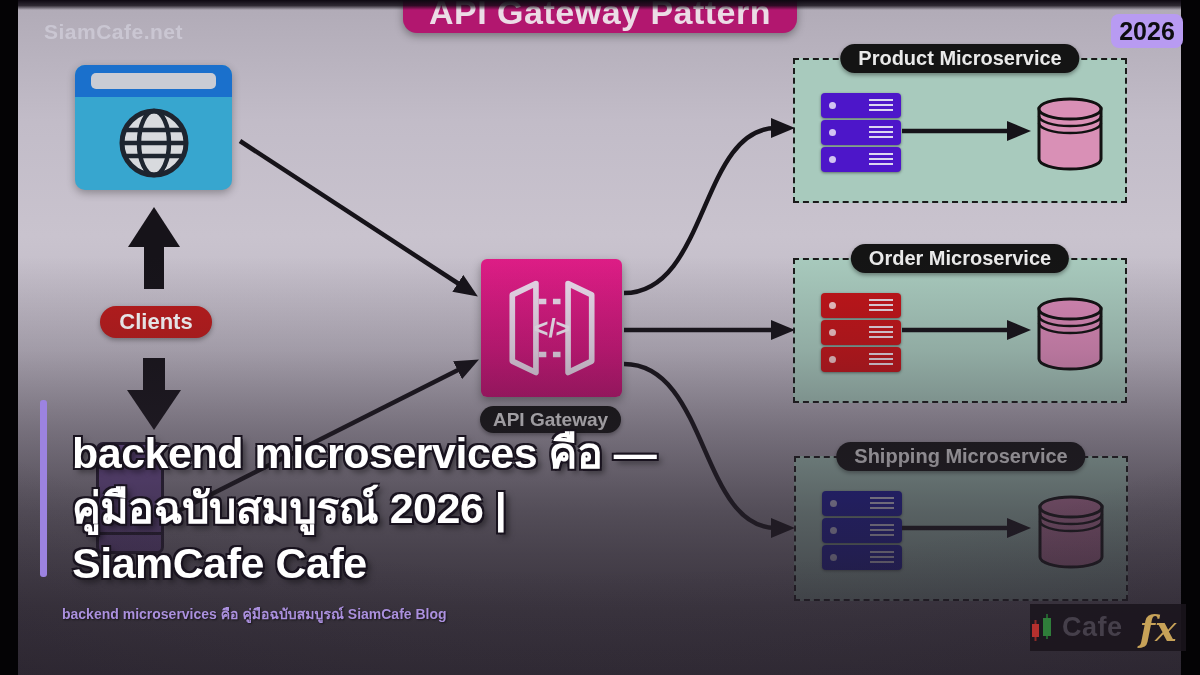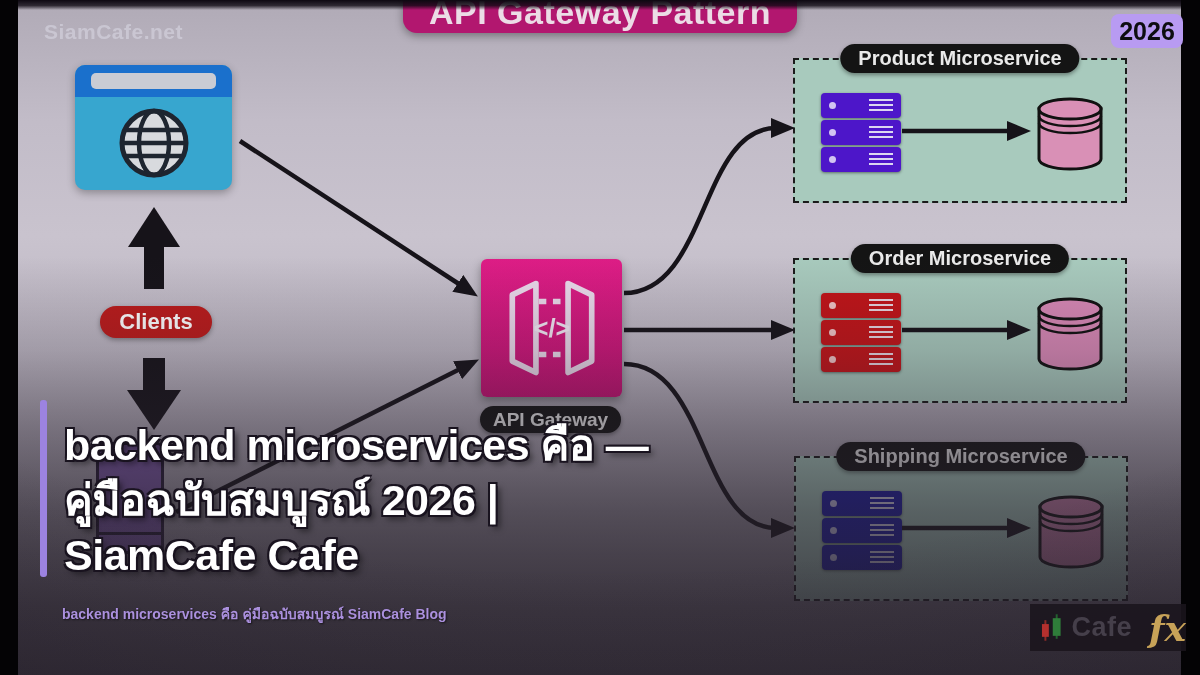--- a/index.html
+++ b/index.html
@@ -71,29 +71,29 @@
   .server .lines{position:absolute;right:8px;top:6px;width:24px;height:13px;
     background:repeating-linear-gradient(to bottom,rgba(235,235,245,0.9) 0 2px,transparent 2px 5px);}
   .db{position:absolute;left:240px;top:37px;}
   .db-fill{fill:var(--db,#d990b6);}
 
   .connectors{position:absolute;inset:0;z-index:2;pointer-events:none;}
 
   
   .accent-bar{position:absolute;left:40px;top:400px;width:7px;height:177px;z-index:5;
     background:#9c83e0;border-radius:3px;}
-  .headline{position:absolute;left:60px;top:414px;z-index:5;margin:4px;
+  .headline{position:absolute;left:60px;top:414px;z-index:5;margin:12px;
     font-size:43px;font-weight:bold;line-height:55px;letter-spacing:-0.5px;color:#ffffff;
     text-shadow:-2px -2px 0 #19131f, 2px -2px 0 #19131f, -2px 2px 0 #19131f, 2px 2px 0 #19131f, 4px 4px 6px rgba(0,0,0,0.55);}
   .subtitle{position:absolute;left:62px;top:603px;z-index:5;font-size:14px;font-weight:bold;
     color:#ab90de;text-shadow:1px 1px 2px rgba(0,0,0,0.6);}
 
   
   .logo{position:absolute;left:1030px;top:604px;width:156px;height:47px;z-index:5;
-    background:rgba(26,21,28,0.88);display:flex;align-items:center;padding-left:10px;box-sizing:border-box;}
+    background:rgba(26,21,28,0.88);display:flex;align-items:center;box-sizing:border-box;}
   .logo .cafe{color:#453f4a;font-size:27px;font-weight:bold;margin-left:6px;letter-spacing:0.5px;}
   .logo .fx{font-family:"DejaVu Serif","Liberation Serif",serif;font-style:italic;font-weight:bold;
     font-size:36px;color:#c7a258;margin-left:17px;line-height:1;}
 </style>
 </head>
 <body>
 
 <div class="stage">
 
   <div class="title-box">

